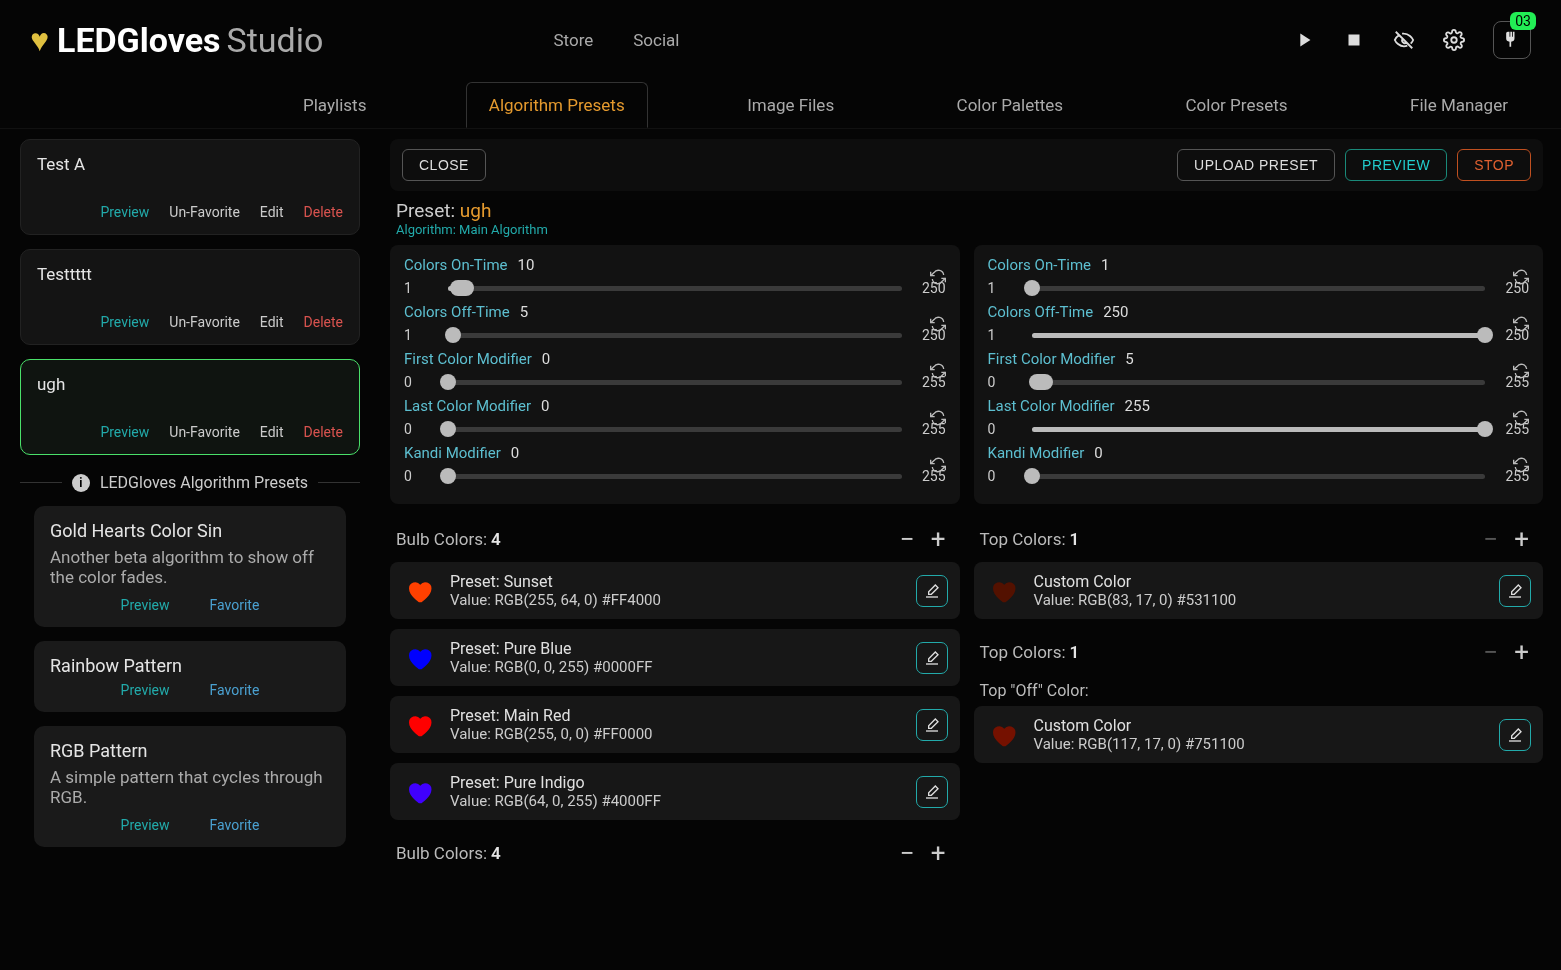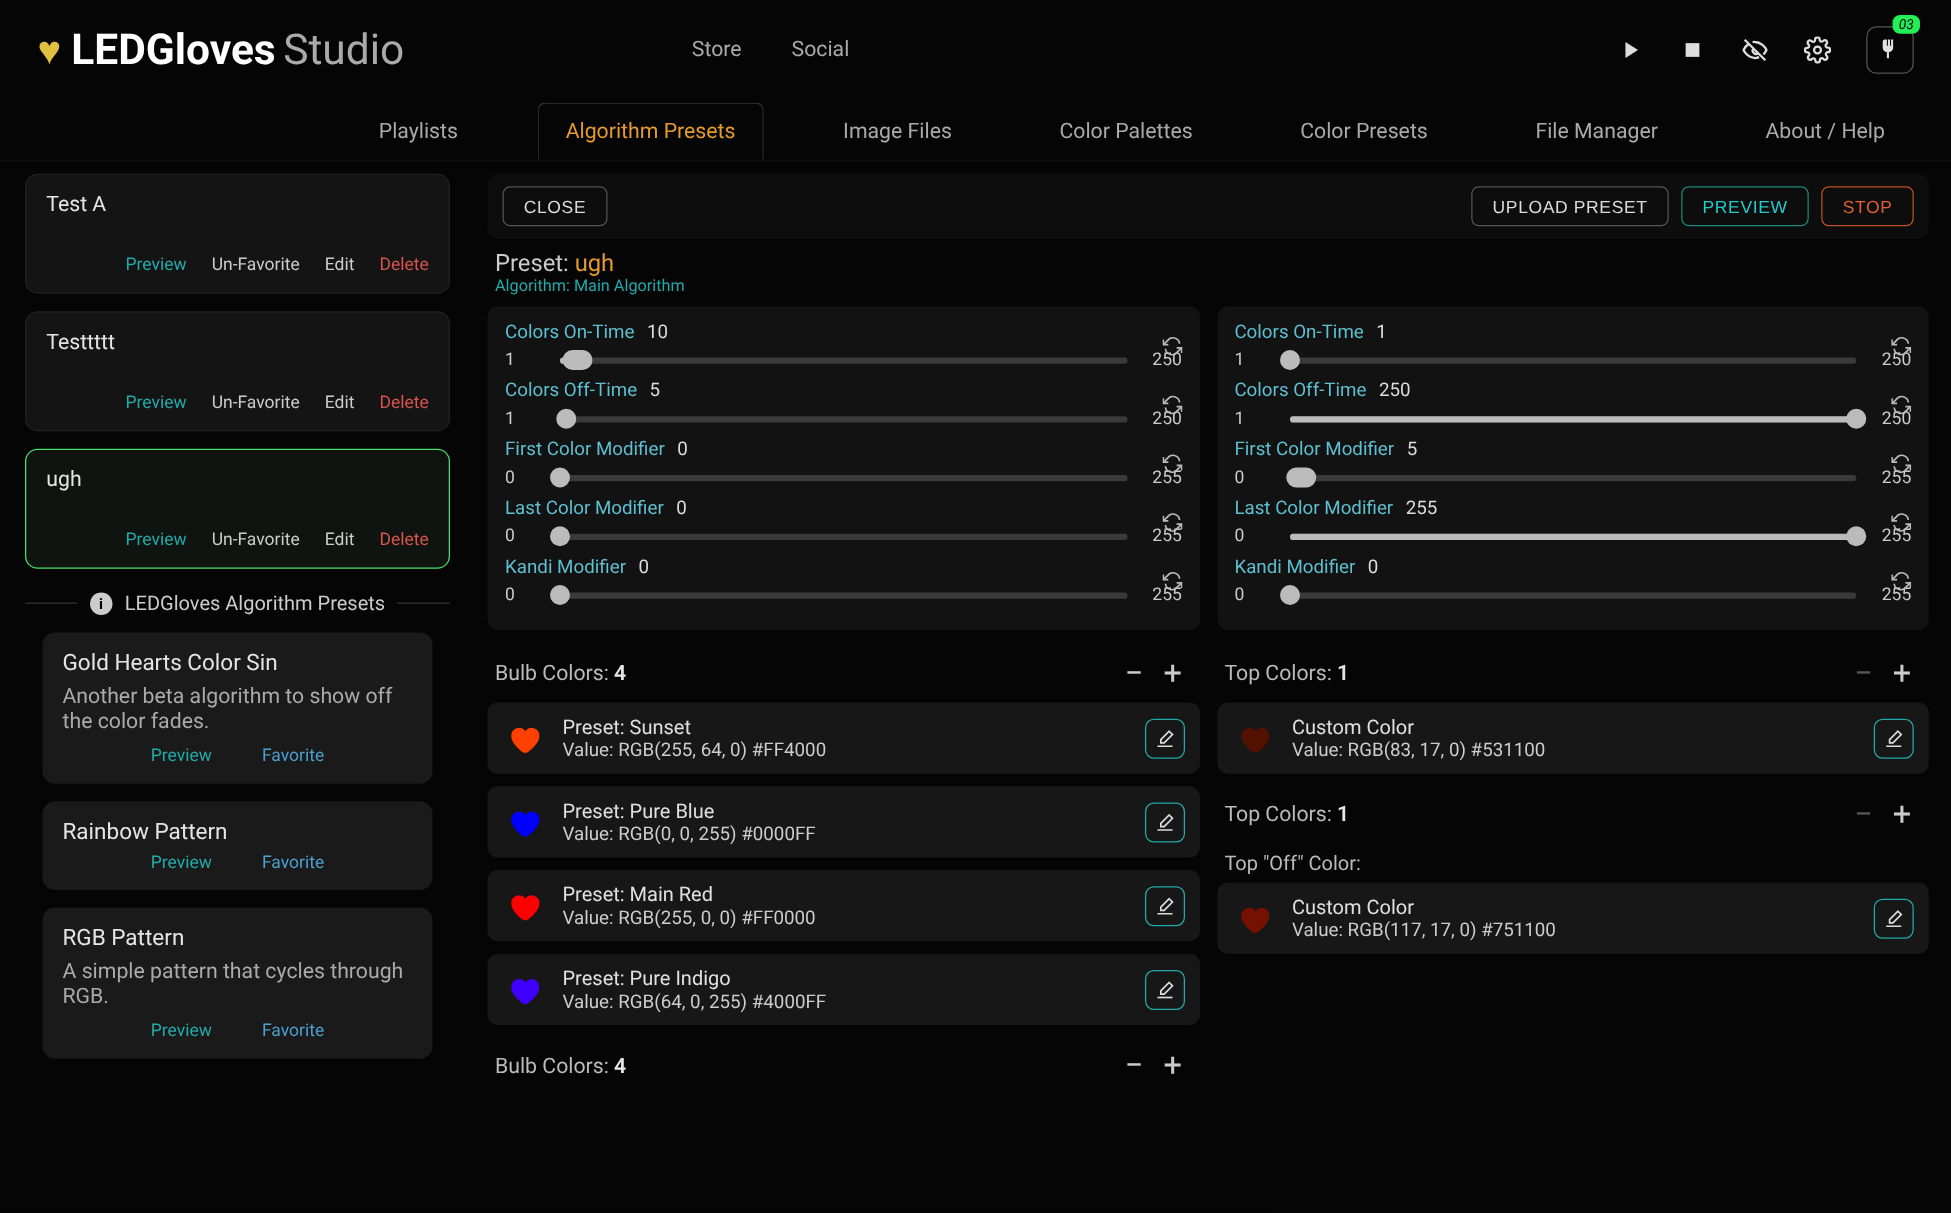--- a/index.html
+++ b/index.html
@@ -57,24 +57,23 @@
   border-radius: 8px;
   padding: 8px;
   display:flex;
 }
 .glove-badge .count {
   position: absolute;
   top: -10px;
   right: -6px;
   background: #2e5;
   color: #000;
-  font-size: 11px;
+  font-size: 14px;
   padding: 1px 5px;
   border-radius: 6px;
-  font-style: italic;
 }
 .tabs {
   display: flex;
   padding: 12px 30px 0 280px;
   gap: 0;
   border-bottom: 1px solid #111;
   justify-content: space-between;
 }
 .tab {
   padding: 12px 22px;
@@ -326,21 +325,20 @@
   </div>
 </div>
 
 <div class="tabs">
   <div class="tab">Playlists</div>
   <div class="tab active">Algorithm Presets</div>
   <div class="tab">Image Files</div>
   <div class="tab">Color Palettes</div>
   <div class="tab">Color Presets</div>
   <div class="tab">File Manager</div>
-  <div class="tab">About / Help</div>
 </div>
 
 <div class="main">
   <div class="sidebar" id="sidebar">
       <div class="card">
         <div class="card-title">Test A</div>
         <div class="card-spacer"></div>
         <div class="card-actions">
           <a class="a-preview">Preview</a>
           <a class="a-unfav">Un-Favorite</a>

